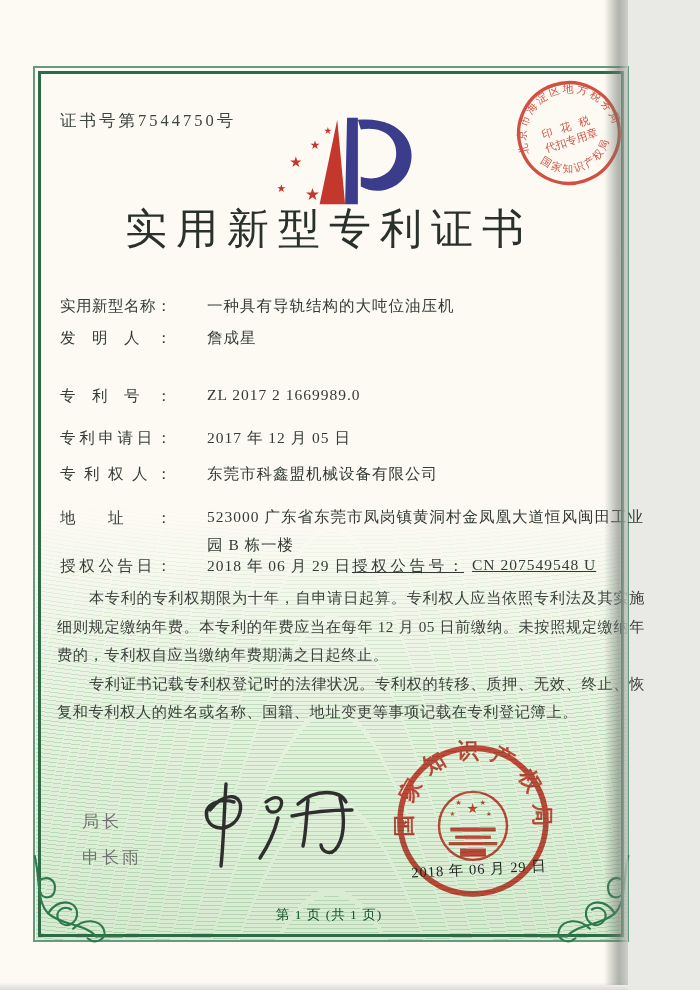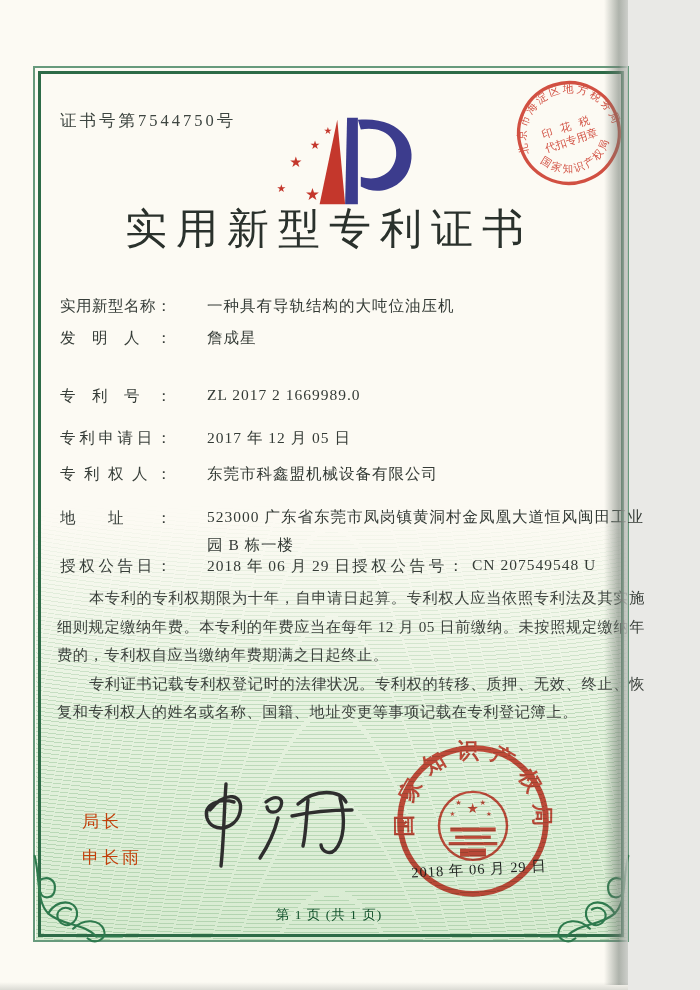--- a/index.html
+++ b/index.html
@@ -26,25 +26,25 @@
   .abs{position:absolute;}
   .cert-no{left:60px;top:110px;font-size:16.5px;letter-spacing:3px;color:#3d4540;}
   .title{left:33px;top:201px;width:592px;text-align:center;font-size:42px;font-weight:normal;
     color:#2a312c;letter-spacing:9px;}
   .fields{left:60px;top:0;width:572px;color:#333a36;font-size:15.5px;}
   .frow{position:absolute;display:flex;gap:27px;}
   .flabel{width:112px;min-width:112px;text-align:justify;text-align-last:justify;
     letter-spacing:.5px;color:#363d38;}
   .fvalue{margin-left:8px;letter-spacing:1px;color:#343b36;}
   .addr .fvalue{width:452px;line-height:28px;margin-top:-5px;}
-  .grant2{position:absolute;left:292px;top:0;display:flex;}
+  .grant2{position:absolute;left:292px;top:0;display:flex;text-decoration:underline;}
   .paras{left:57px;top:584px;width:588px;color:#3b413c;font-size:15.2px;}
   .paras p{margin:0;line-height:28.6px;text-indent:2.1em;text-align:justify;
     letter-spacing:.6px;}
-  .director{left:82px;top:804px;font-size:17px;color:#c2410c;letter-spacing:3px;line-height:36px;}
+  .director{left:82px;top:804px;font-size:17px;color:#737373;letter-spacing:3px;line-height:36px;}
   .pagenum{left:33px;top:906px;width:592px;text-align:center;font-size:13.5px;
     color:#14532d;letter-spacing:1px;}
   .seal-date{left:394px;top:860px;width:170px;text-align:center;font-size:14.5px;
     color:#1f2320;letter-spacing:1px;transform:rotate(-3deg);}
   .seal-wrap{left:392px;top:740px;width:162px;height:162px;mix-blend-mode:multiply;}
   .stamp-wrap{left:512px;top:76px;width:114px;height:114px;mix-blend-mode:multiply;}
   .logo-wrap{left:272px;top:110px;width:158px;height:102px;}
   .sig-wrap{left:180px;top:776px;width:190px;height:100px;}
   .fl-left{left:27px;top:850px;width:96px;height:96px;}
   .fl-right{left:540px;top:850px;width:96px;height:96px;transform:scaleX(-1);}

